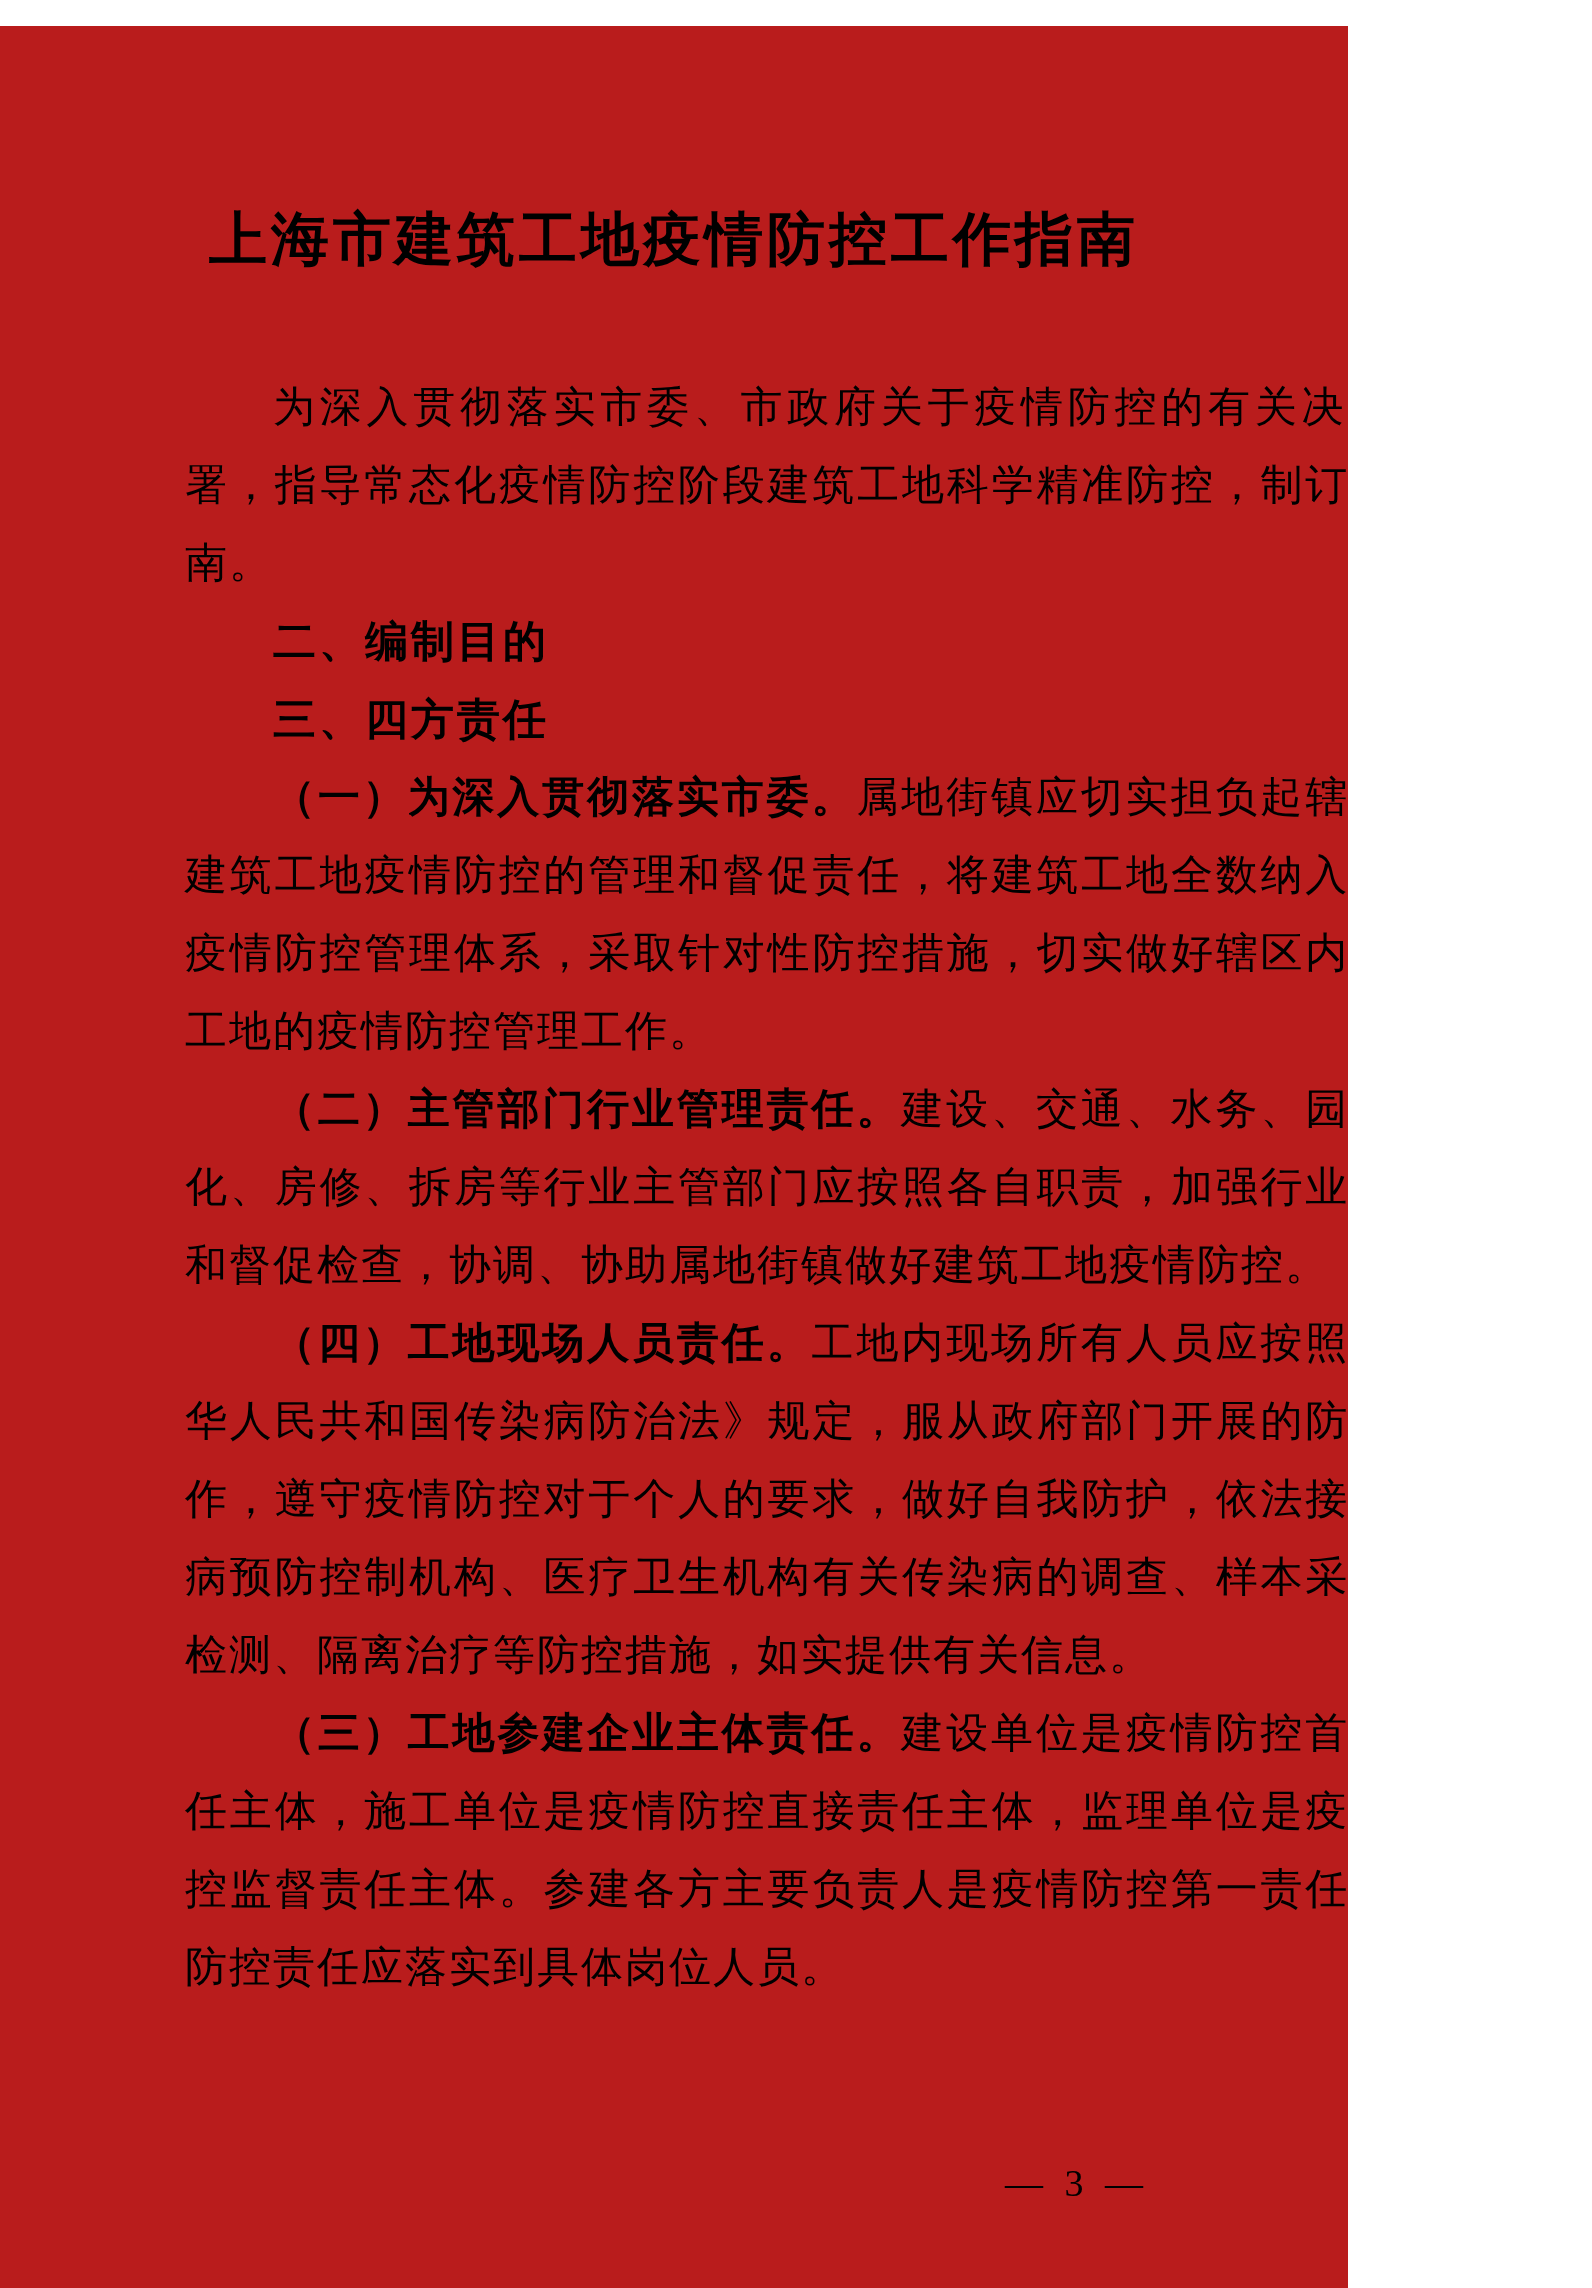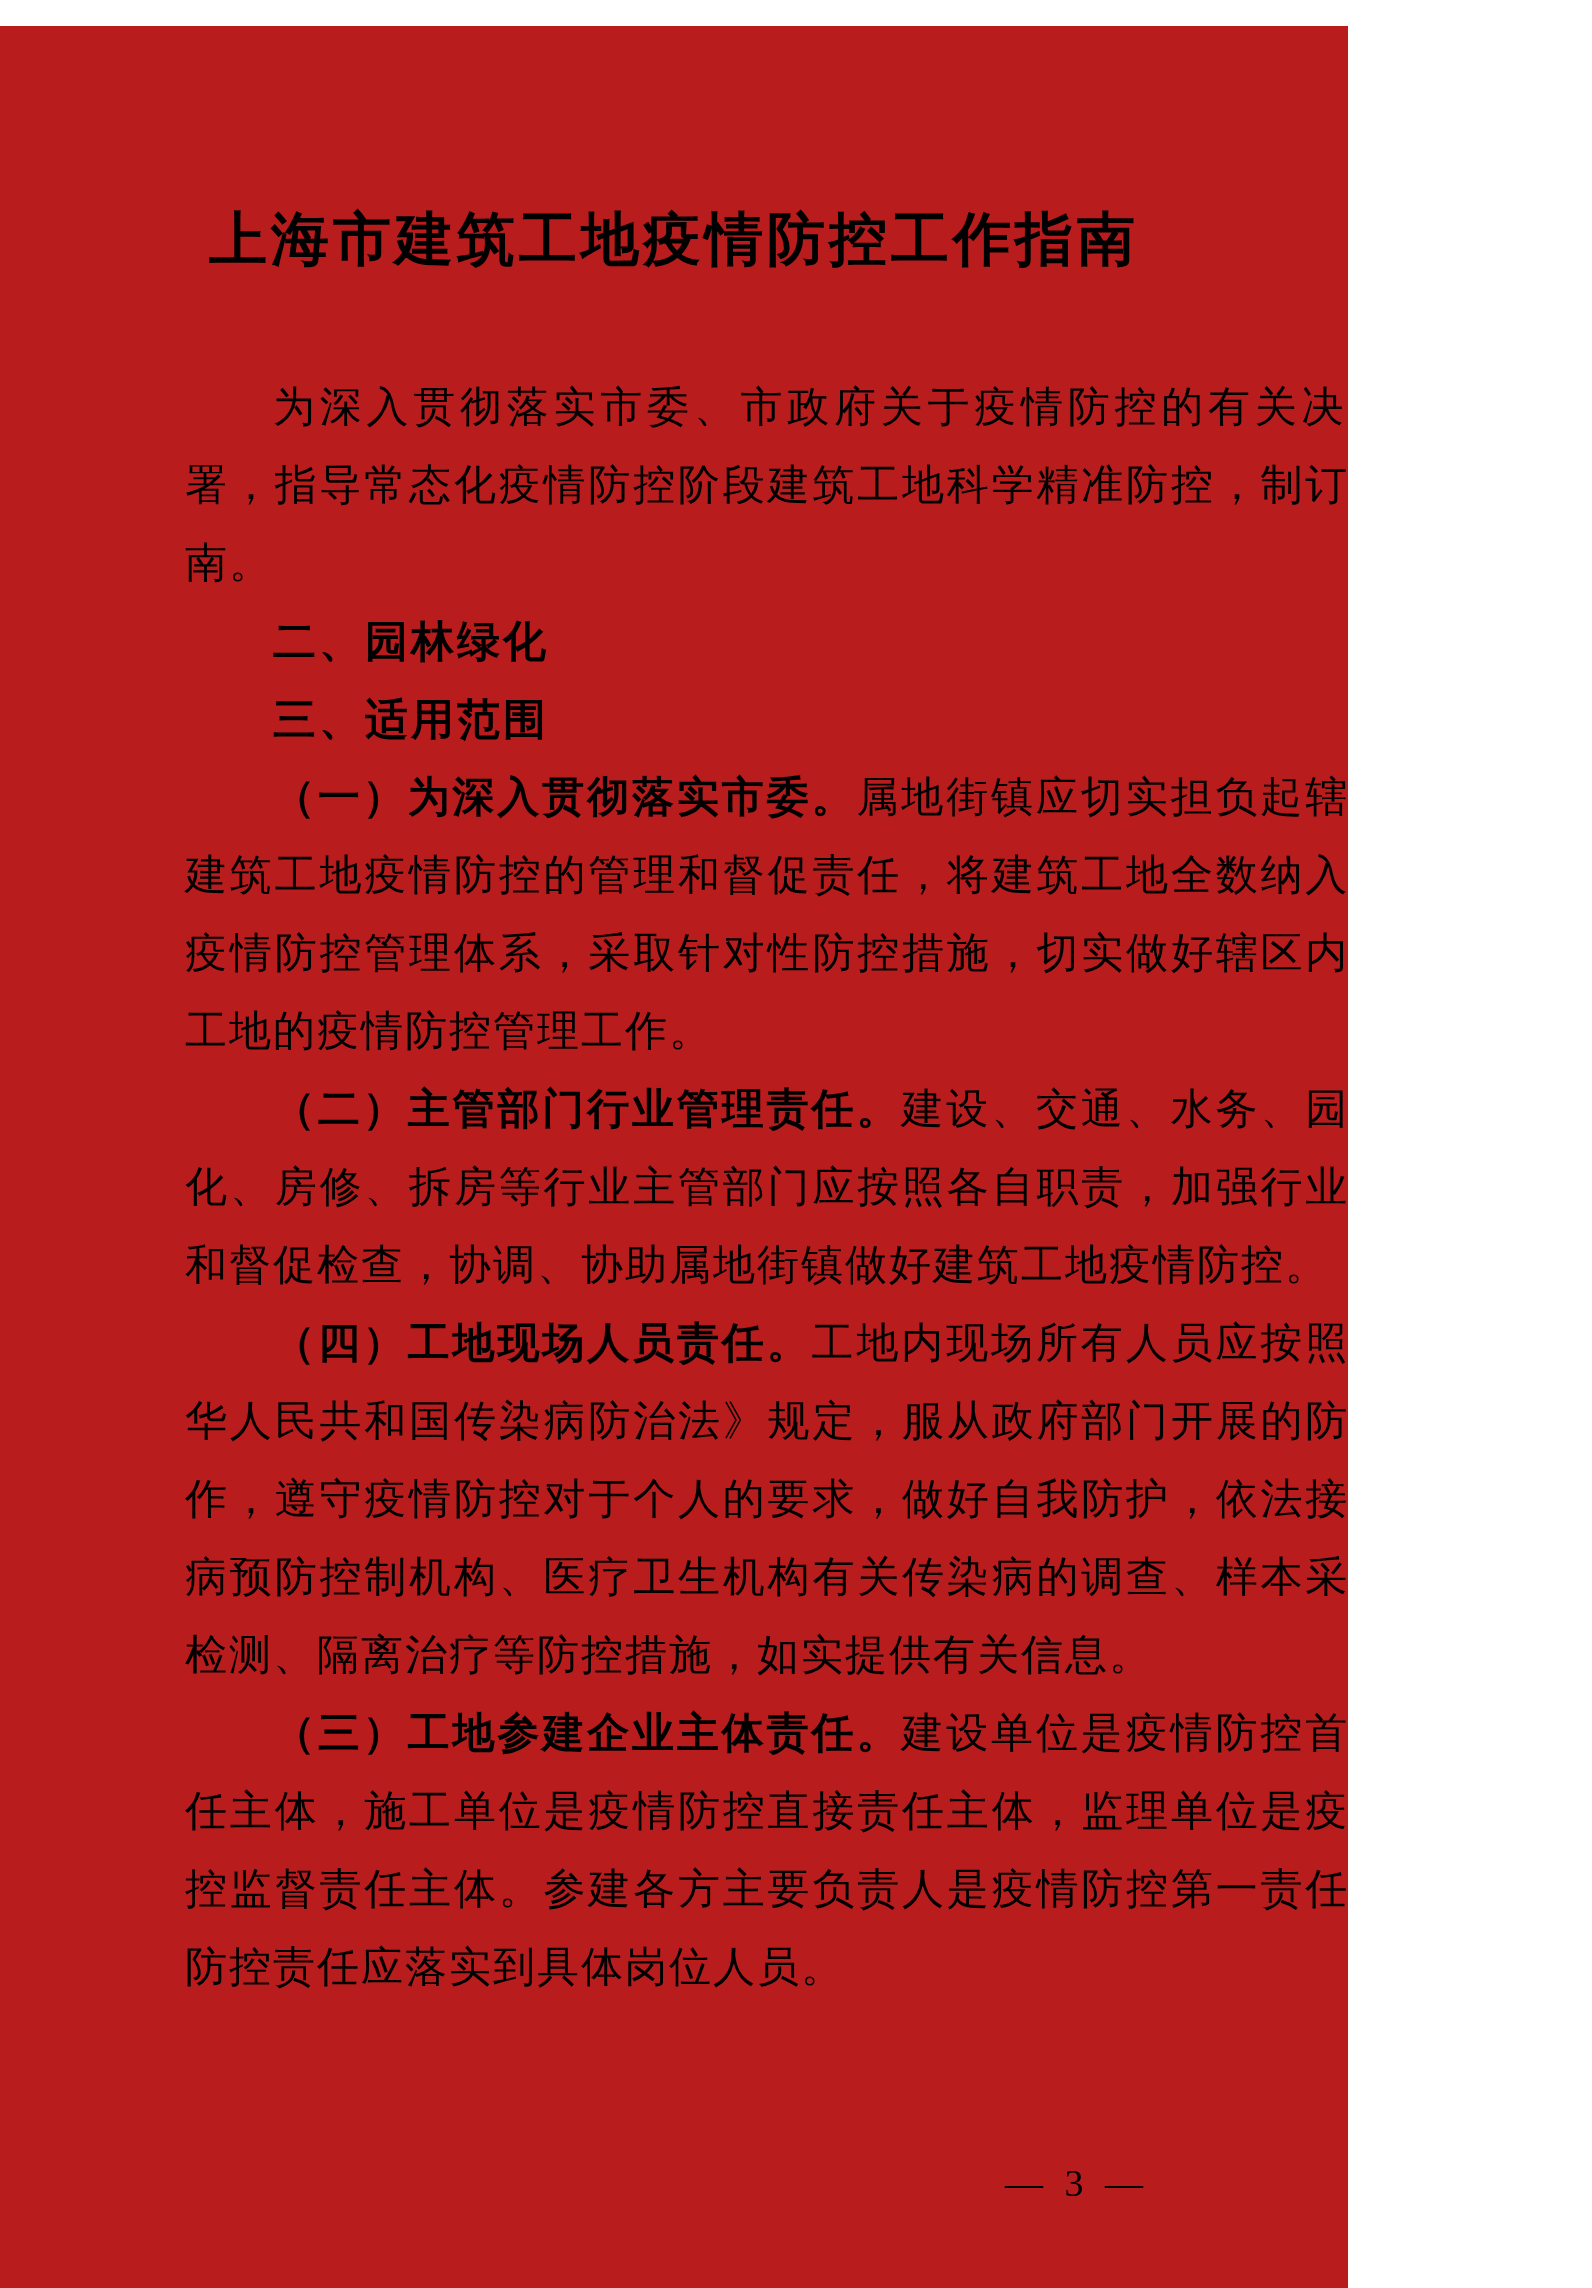--- a/index.html
+++ b/index.html
@@ -79,23 +79,23 @@
 <body>
 
 <div class="page">
 
   <h1 class="doc-title">上海市建筑工地疫情防控工作指南</h1>
 
   <div class="content">
 
     <p class="para"><span>为深入贯彻落实市委、市政府关于疫情防控的有关决策部署，指导常态化疫情防控阶段建筑工地科学精准防控，制订此指南。</span></p>
 
-    <h2 class="sec-heading">二、园林绿化</h2>
+    <h2 class="sec-heading">二、编制目的</h2>
 
-    <h2 class="sec-heading">三、适用范围</h2>
+    <h2 class="sec-heading">三、四方责任</h2>
 
     <p class="para"><span class="lead">（一）为深入贯彻落实市委。</span><span>属地街镇应切实担负起辖区内建筑工地疫情防控的管理和督促责任，将建筑工地全数纳入属地疫情防控管理体系，采取针对性防控措施，切实做好辖区内建筑工地的疫情防控管理工作。</span></p>
 
     <p class="para"><span class="lead">（二）主管部门行业管理责任。</span><span>建设、交通、水务、园林绿化、房修、拆房等行业主管部门应按照各自职责，加强行业指导和督促检查，协调、协助属地街镇做好建筑工地疫情防控。</span></p>
 
     <p class="para"><span class="lead">（四）工地现场人员责任。</span><span>工地内现场所有人员应按照《中华人民共和国传染病防治法》规定，服从政府部门开展的防控工作，遵守疫情防控对于个人的要求，做好自我防护，依法接受疾病预防控制机构、医疗卫生机构有关传染病的调查、样本采集、检测、隔离治疗等防控措施，如实提供有关信息。</span></p>
 
     <p class="para"><span class="lead">（三）工地参建企业主体责任。</span><span>建设单位是疫情防控首要责任主体，施工单位是疫情防控直接责任主体，监理单位是疫情防控监督责任主体。参建各方主要负责人是疫情防控第一责任人，防控责任应落实到具体岗位人员。</span></p>
 
   </div>

